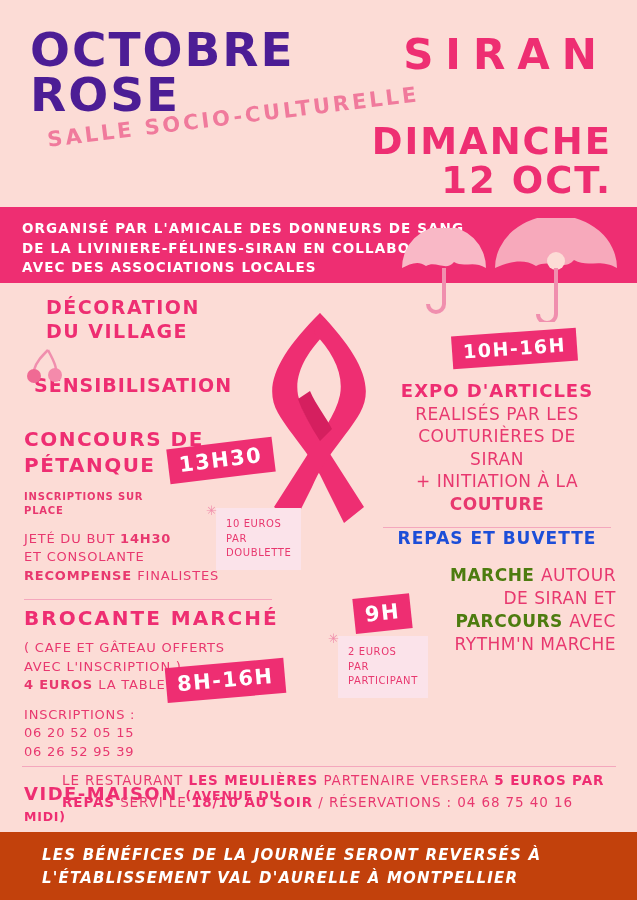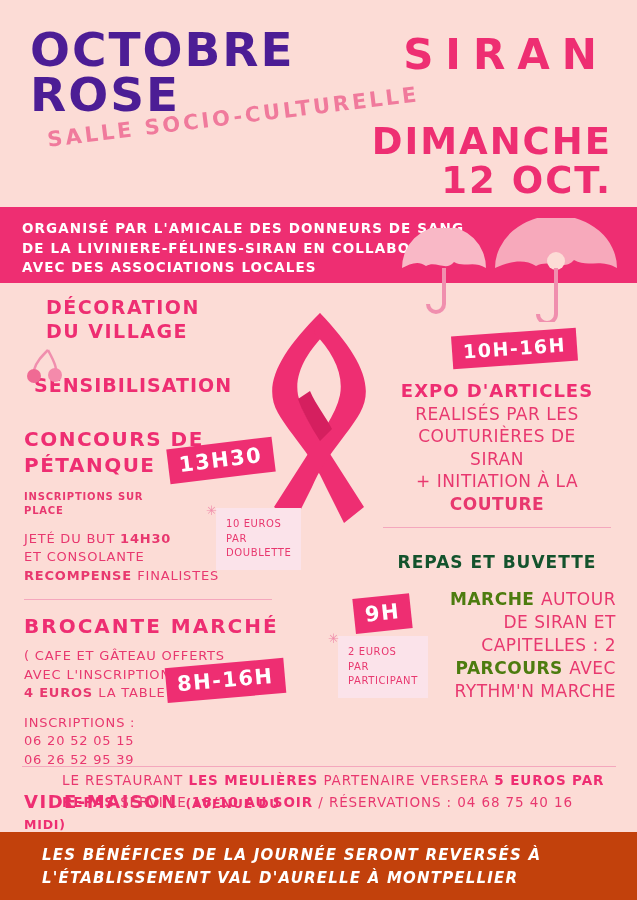--- a/index.html
+++ b/index.html
@@ -165,21 +165,21 @@
   }
   .jete b { font-weight: bold; }
   .hr-left {
     border: none;
     border-top: 1.5px solid #f4a7bd;
     margin: 14px 0 0 0;
     width: 248px;
   }
   .brocante {
     font-size: 20px;
-    margin-top: 14px;
+    margin-top: 6px;
     letter-spacing: 2px;
   }
   .brocante-sub {
     margin-top: 9px;
   }
   .inscriptions {
     margin-top: 11px;
   }
   .vide {
     font-size: 18px;
@@ -219,22 +219,22 @@
     border: none;
     border-top: 1.5px solid #f4a7bd;
     margin: 12px auto 0 auto;
     width: 228px;
   }
   .repas {
     font-family: "DejaVu Sans", sans-serif;
     font-weight: bold;
     font-size: 17px;
     letter-spacing: 1px;
-    margin-top: 24px;
-    color: #14532d;
+    margin-top: 0;
+    color: #1d4ed8;
   }
   .marche {
     font-family: "DejaVu Sans", sans-serif;
     font-size: 17px;
     line-height: 1.35;
     letter-spacing: 0.5px;
     margin-top: 16px;
     color: #e8386f;
     text-align: right;
   }
@@ -436,21 +436,20 @@
 
     <hr class="hr-right">
 
     <div class="repas">REPAS ET BUVETTE</div>
 
     <div class="marche">
       <div>
         <b>MARCHE </b><span>AUTOUR</span>
       </div>
       <div>DE SIRAN ET</div>
-      <div>CAPITELLES : 2</div>
       <div>
         <b>PARCOURS </b><span>AVEC</span>
       </div>
       <div>RYTHM'N MARCHE</div>
     </div>
   </div>
 
   <div class="tag tag-10h16h">10H-16H</div>
   <div class="tag tag-13h30">13H30</div>
   <div class="tag tag-8h16h">8H-16H</div>

